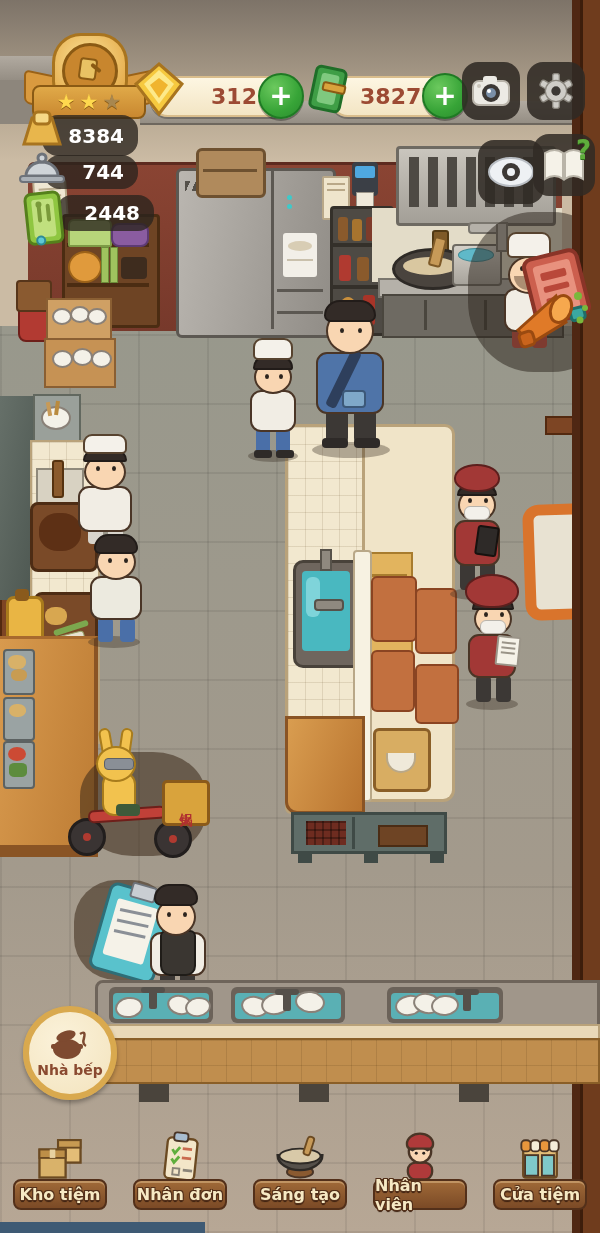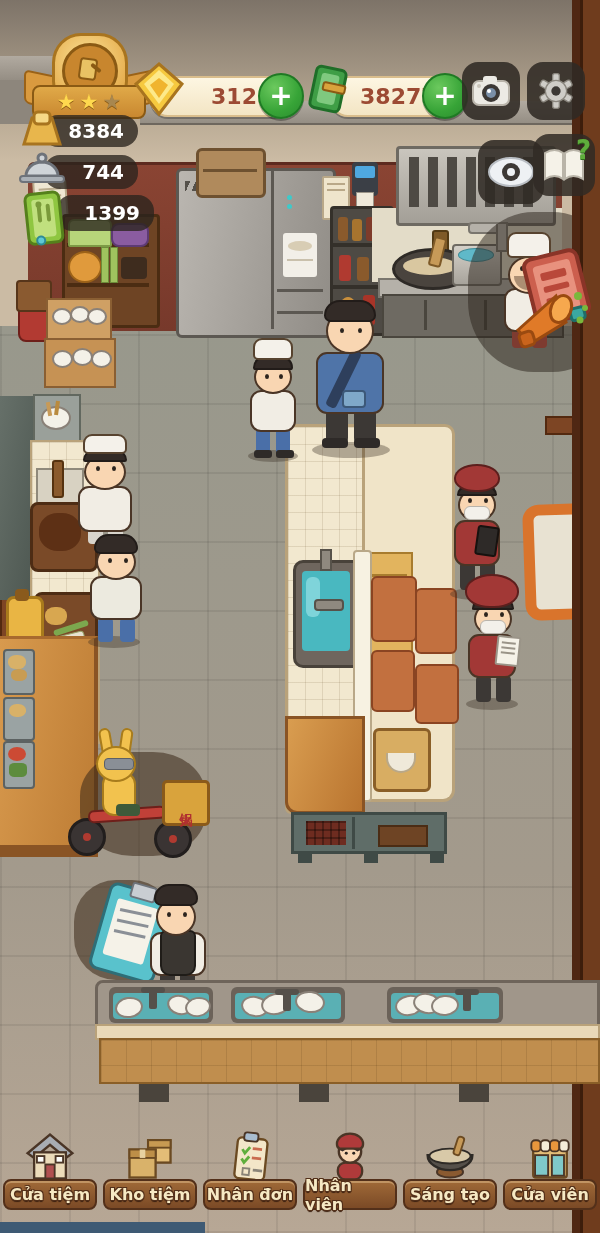--- a/index.html
+++ b/index.html
@@ -407,20 +407,31 @@
       <div style="position:absolute;left:76px;top:4px;width:8px;height:20px;background:#55504a;border-radius:2px;"></div>
       <div style="position:absolute;left:68px;top:2px;width:24px;height:6px;background:#55504a;border-radius:3px;"></div>
     </div>
     <div style="position:absolute;left:0;top:44px;width:505px;height:16px;background:#ead9b8;border:2px solid #b9a27a;box-sizing:border-box;"></div>
     <div class="woodfront" style="position:absolute;left:4px;top:58px;width:501px;height:46px;border:2px solid #8a5f28;box-sizing:border-box;"></div>
     <div style="position:absolute;left:44px;top:104px;width:30px;height:18px;background:#4a443c;"></div>
     <div style="position:absolute;left:204px;top:104px;width:30px;height:18px;background:#4a443c;"></div>
     <div style="position:absolute;left:364px;top:104px;width:30px;height:18px;background:#4a443c;"></div>
   </div>
 
+  <div class="abs" style="left:23px;top:1006px;width:94px;height:94px;background:radial-gradient(circle at 40% 35%,#fbf2da,#f3e3bd);border:6px solid #d9a94e;border-radius:50%;box-sizing:border-box;display:flex;flex-direction:column;align-items:center;justify-content:center;cursor:pointer;box-shadow:0 3px 4px rgba(0,0,0,.3);">
+    <span>
+      <svg width="40" height="32" viewBox="0 0 40 32">
+        <ellipse cx="17" cy="21" rx="14" ry="10" fill="#7e4a30"></ellipse>
+        <rect x="1" y="16" width="32" height="5" rx="2" fill="#7e4a30"></rect>
+        <ellipse cx="16" cy="8" rx="10" ry="5" fill="#7e4a30" transform="rotate(-18 16 8)"></ellipse>
+        <path d="M30 6 q6 -4 4 4 q-2 6 2 8" stroke="#7e4a30" stroke-width="2.5" fill="none"></path>
+      </svg>
+    </span>
+    <span style="color:#8a4a30;font-weight:bold;font-size:14px;margin-top:2px;">Nhà bếp</span>
+  </div>
 
   <div class="abs" style="left:24px;top:33px;width:126px;height:94px;cursor:pointer;">
     <div style="position:absolute;left:0;top:40px;width:32px;height:30px;background:#d99a3f;border:2px solid #9a6218;border-radius:6px;transform:skewY(12deg);"></div>
     <div style="position:absolute;left:94px;top:40px;width:32px;height:30px;background:#d99a3f;border:2px solid #9a6218;border-radius:6px;transform:skewY(-12deg);"></div>
     <div style="position:absolute;left:28px;top:0;width:70px;height:72px;background:radial-gradient(circle at 45% 35%,#fbe39a,#e8b355 65%,#d89a3c);border:3px solid #a8741f;border-radius:38%;"></div>
     <div style="position:absolute;left:38px;top:10px;width:50px;height:50px;background:#c8862e;border:3px solid #8a5a14;border-radius:50%;display:flex;align-items:center;justify-content:center;">
       <svg width="28" height="30" viewBox="0 0 28 30">
         <rect x="4" y="3" width="16" height="20" rx="3" fill="#e8c264" stroke="#8a5a14" stroke-width="2" transform="rotate(8 12 13)"></rect>
         <rect x="14" y="10" width="12" height="4" rx="2" fill="#8a5a14" transform="rotate(40 20 12)"></rect>
       </svg>
@@ -478,41 +489,41 @@
         <rect x="25" y="4" width="10" height="12" rx="3" transform="rotate(60 30 30)"></rect>
         <rect x="25" y="44" width="10" height="12" rx="3" transform="rotate(60 30 30)"></rect>
         <rect x="25" y="4" width="10" height="12" rx="3" transform="rotate(120 30 30)"></rect>
         <rect x="25" y="44" width="10" height="12" rx="3" transform="rotate(120 30 30)"></rect>
         <circle cx="30" cy="30" r="16"></circle>
       </g>
       <circle cx="30" cy="30" r="7" fill="#3c3835"></circle>
     </svg>
   </div>
 
-  <div class="abs statpill" style="left:42px;top:115px;width:96px;height:32px;">
+  <div class="abs statpill" style="left:42px;top:115px;width:96px;height:41px;">
     <span>8384</span>
   </div>
   <div class="abs" style="left:20px;top:110px;width:44px;height:40px;">
     <svg width="44" height="40" viewBox="0 0 44 40">
       <polygon points="12,8 32,8 40,34 4,34" fill="#e8b64c" stroke="#a8741f" stroke-width="3"></polygon>
       <rect x="14" y="2" width="16" height="12" rx="4" fill="#f6d987" stroke="#a8741f" stroke-width="3"></rect>
     </svg>
   </div>
   <div class="abs statpill" style="left:44px;top:155px;width:94px;height:34px;">
     <span>744</span>
   </div>
   <div class="abs" style="left:18px;top:148px;width:48px;height:44px;">
     <svg width="48" height="44" viewBox="0 0 48 44">
       <path d="M8 28 a16 14 0 0 1 32 0 z" fill="#cfd4d8" stroke="#6e737a" stroke-width="3"></path>
       <circle cx="24" cy="10" r="4" fill="#cfd4d8" stroke="#6e737a" stroke-width="3"></circle>
       <rect x="2" y="28" width="44" height="6" rx="3" fill="#aab0b6" stroke="#6e737a" stroke-width="2"></rect>
     </svg>
   </div>
   <div class="abs statpill" style="left:56px;top:195px;width:98px;height:36px;">
-    <span>1399</span>
+    <span>2448</span>
   </div>
   <div class="abs" style="left:24px;top:190px;width:42px;height:58px;transform:rotate(-6deg);">
     <svg width="42" height="58" viewBox="0 0 42 58">
       <rect x="3" y="3" width="34" height="50" rx="6" fill="#8fc641" stroke="#55801c" stroke-width="3"></rect>
       <rect x="9" y="9" width="22" height="38" rx="3" fill="#c0e07e"></rect>
       <rect x="14" y="14" width="4" height="18" rx="2" fill="#7a9a3a"></rect>
       <circle cx="16" cy="14" r="3" fill="#7a9a3a"></circle>
       <rect x="23" y="14" width="4" height="18" rx="2" fill="#7a9a3a"></rect>
       <circle cx="15" cy="50" r="4" fill="#5fc9d4" stroke="#2e8a96" stroke-width="2"></circle>
     </svg>
@@ -552,32 +563,20 @@
       <circle cx="70" cy="18" r="4" fill="#7ab83c"></circle>
       <circle cx="77" cy="30" r="3" fill="#7ab83c"></circle>
       <circle cx="72" cy="42" r="3.5" fill="#7ab83c"></circle>
     </svg>
   </div>
 
   <div class="abs" style="left:0;top:1222px;width:205px;height:11px;background:#3e5a74;"></div>
 
   <div class="abs" style="left:0;top:1112px;width:600px;height:98px;display:flex;justify-content:space-around;align-items:flex-end;">
 
-    <div class="navitem">
-      <svg class="navicon" viewBox="0 0 60 60">
-        <path d="M6 26 L30 6 L54 26 L47 31 L30 17 L13 31 Z" fill="#a8adb3" stroke="#4a3526" stroke-width="2.5"></path>
-        <rect x="13" y="25" width="34" height="28" fill="#ecdcba" stroke="#4a3526" stroke-width="2.5"></rect>
-        <rect x="25" y="38" width="10" height="15" fill="#b05050" stroke="#4a3526" stroke-width="2"></rect>
-        <rect x="16" y="29" width="8" height="7" fill="#fdfdfa" stroke="#4a3526" stroke-width="2"></rect>
-        <rect x="36" y="29" width="8" height="7" fill="#fdfdfa" stroke="#4a3526" stroke-width="2"></rect>
-      </svg>
-      <div class="pedestal">
-        <span class="navlabel">Cửa tiệm</span>
-      </div>
-    </div>
 
     <div class="navitem">
       <svg class="navicon" viewBox="0 0 60 60">
         <rect x="28" y="12" width="24" height="24" fill="#e3bd77" stroke="#6b4a22" stroke-width="2.5"></rect>
         <rect x="28" y="12" width="24" height="8" fill="#c79a52" stroke="#6b4a22" stroke-width="2"></rect>
         <rect x="8" y="22" width="28" height="30" fill="#d9b26a" stroke="#6b4a22" stroke-width="2.5"></rect>
         <rect x="8" y="22" width="28" height="9" fill="#bd8f48" stroke="#6b4a22" stroke-width="2"></rect>
         <rect x="19" y="22" width="6" height="9" fill="#e8d2a0"></rect>
       </svg>
       <div class="pedestal">
@@ -596,55 +595,55 @@
         <rect x="22" y="42" width="7" height="7" fill="none" stroke="#8a8478" stroke-width="2" transform="rotate(6 25 45)"></rect>
         <rect x="33" y="43" width="10" height="3" fill="#8a8478" transform="rotate(6 38 44)"></rect>
       </svg>
       <div class="pedestal">
         <span class="navlabel">Nhân đơn</span>
       </div>
     </div>
 
     <div class="navitem">
       <svg class="navicon" viewBox="0 0 60 60">
+        <ellipse cx="30" cy="46" rx="14" ry="6" fill="#8a5a30" stroke="#4a3526" stroke-width="2"></ellipse>
+        <path d="M6 28 a24 16 0 0 0 48 0 Z" fill="#55504a" stroke="#2e2a26" stroke-width="2.5"></path>
+        <ellipse cx="30" cy="29" rx="22" ry="8" fill="#d8c9a8" stroke="#2e2a26" stroke-width="2"></ellipse>
+        <rect x="36" y="8" width="7" height="20" rx="3" fill="#c79a58" stroke="#6b4a22" stroke-width="2" transform="rotate(18 39 18)"></rect>
+      </svg>
+      <div class="pedestal">
+        <span class="navlabel">Sáng tạo</span>
+      </div>
+    </div>
+
+    <div class="navitem">
+      <svg class="navicon" viewBox="0 0 60 60">
         <rect x="17" y="36" width="26" height="18" rx="8" fill="#b03a3a" stroke="#4a3526" stroke-width="2.5"></rect>
         <circle cx="30" cy="24" r="12" fill="#f9d6b2" stroke="#4a3526" stroke-width="2.5"></circle>
         <path d="M18 22 q0 -8 12 -8 q12 0 12 8 l-4 2 q-8 -6 -16 0 Z" fill="#3a2e28"></path>
         <path d="M16 16 a14 11 0 0 1 28 0 q0 4 -3 5 l-22 0 q-3 -1 -3 -5 Z" fill="#b03a3a" stroke="#4a3526" stroke-width="2.5"></path>
         <circle cx="26" cy="26" r="1.6" fill="#2c241e"></circle>
         <circle cx="34" cy="26" r="1.6" fill="#2c241e"></circle>
       </svg>
       <div class="pedestal">
         <span class="navlabel">Nhân viên</span>
-      </div>
-    </div>
-
-    <div class="navitem">
-      <svg class="navicon" viewBox="0 0 60 60">
-        <ellipse cx="30" cy="46" rx="14" ry="6" fill="#8a5a30" stroke="#4a3526" stroke-width="2"></ellipse>
-        <path d="M6 28 a24 16 0 0 0 48 0 Z" fill="#55504a" stroke="#2e2a26" stroke-width="2.5"></path>
-        <ellipse cx="30" cy="29" rx="22" ry="8" fill="#d8c9a8" stroke="#2e2a26" stroke-width="2"></ellipse>
-        <rect x="36" y="8" width="7" height="20" rx="3" fill="#c79a58" stroke="#6b4a22" stroke-width="2" transform="rotate(18 39 18)"></rect>
-      </svg>
-      <div class="pedestal">
-        <span class="navlabel">Sáng tạo</span>
       </div>
     </div>
 
     <div class="navitem">
       <svg class="navicon" viewBox="0 0 60 60">
         <rect x="12" y="14" width="36" height="38" rx="3" fill="#e3bd77" stroke="#6b4a22" stroke-width="2.5"></rect>
         <rect x="14" y="28" width="14" height="22" fill="#7fc9c9" stroke="#4a3526" stroke-width="2"></rect>
         <rect x="32" y="28" width="13" height="22" fill="#7fc9c9" stroke="#4a3526" stroke-width="2"></rect>
         <g stroke="#4a3526" stroke-width="2">
           <rect x="10" y="12" width="10" height="12" rx="4" fill="#e8963c"></rect>
           <rect x="20" y="12" width="10" height="12" rx="4" fill="#f5ecd8"></rect>
           <rect x="30" y="12" width="10" height="12" rx="4" fill="#e8963c"></rect>
           <rect x="40" y="12" width="10" height="12" rx="4" fill="#f5ecd8"></rect>
         </g>
       </svg>
       <div class="pedestal">
-        <span class="navlabel">Cửa viên</span>
+        <span class="navlabel">Cửa tiệm</span>
       </div>
     </div>
 
   </div>
 </div>
 
 </body></html>

